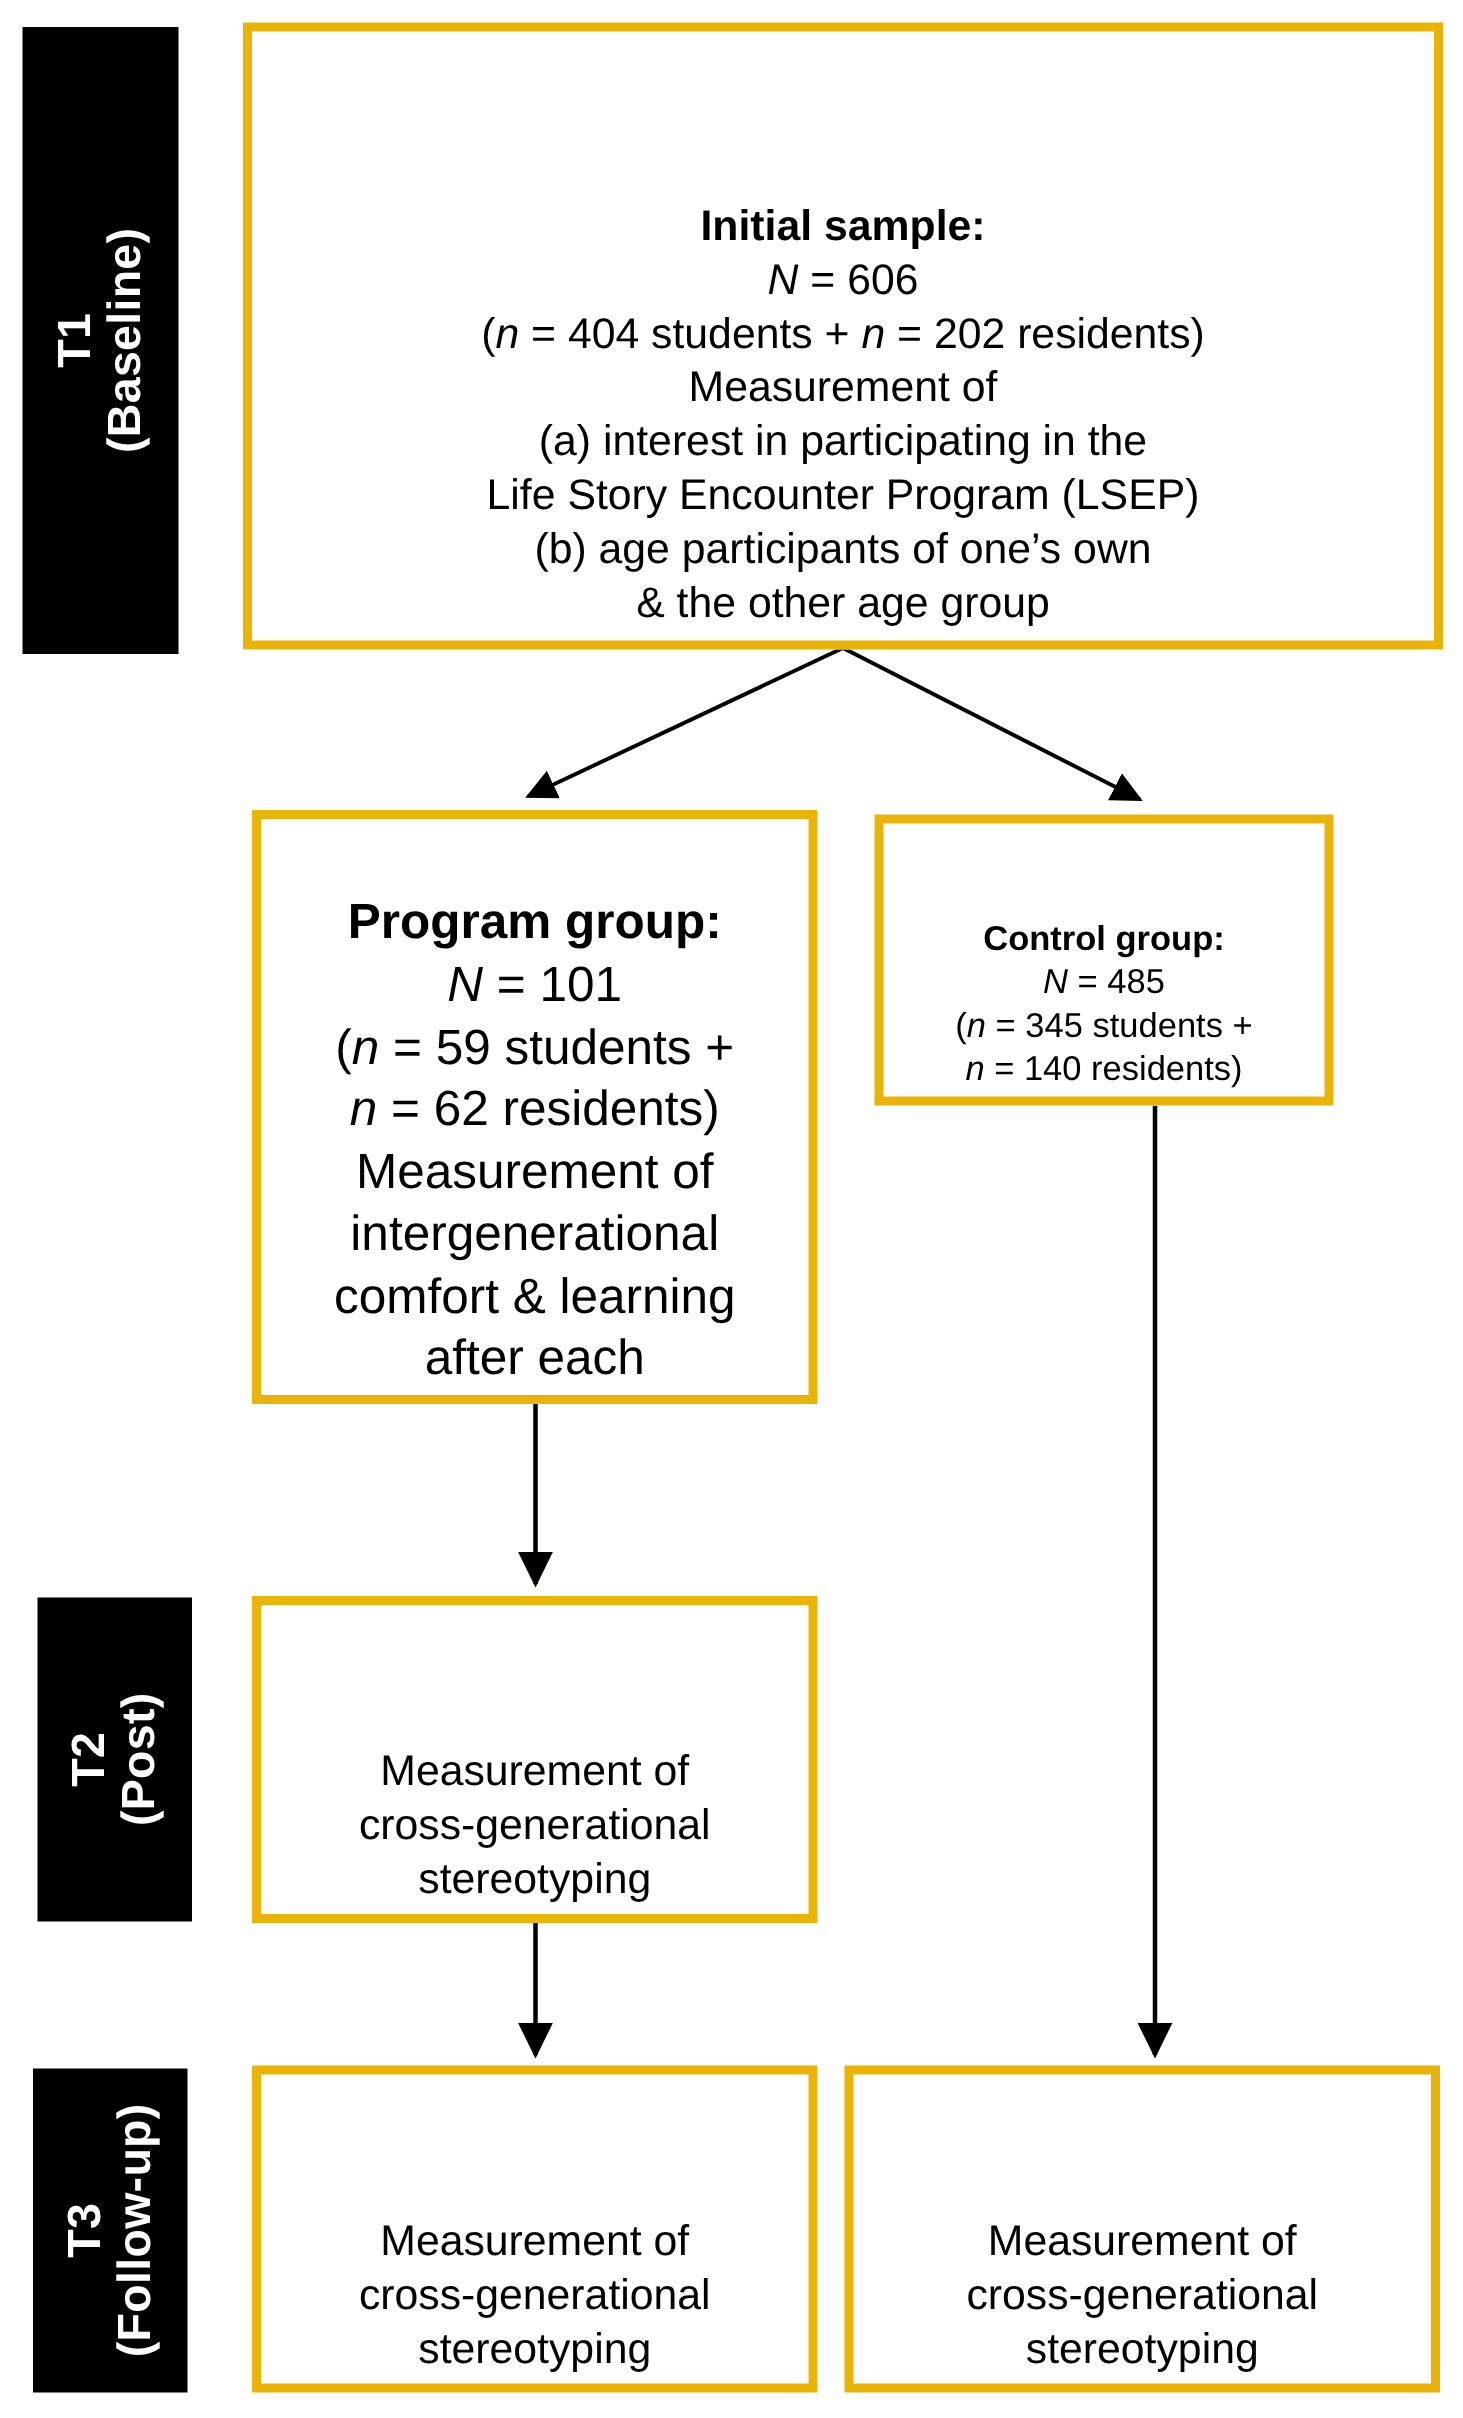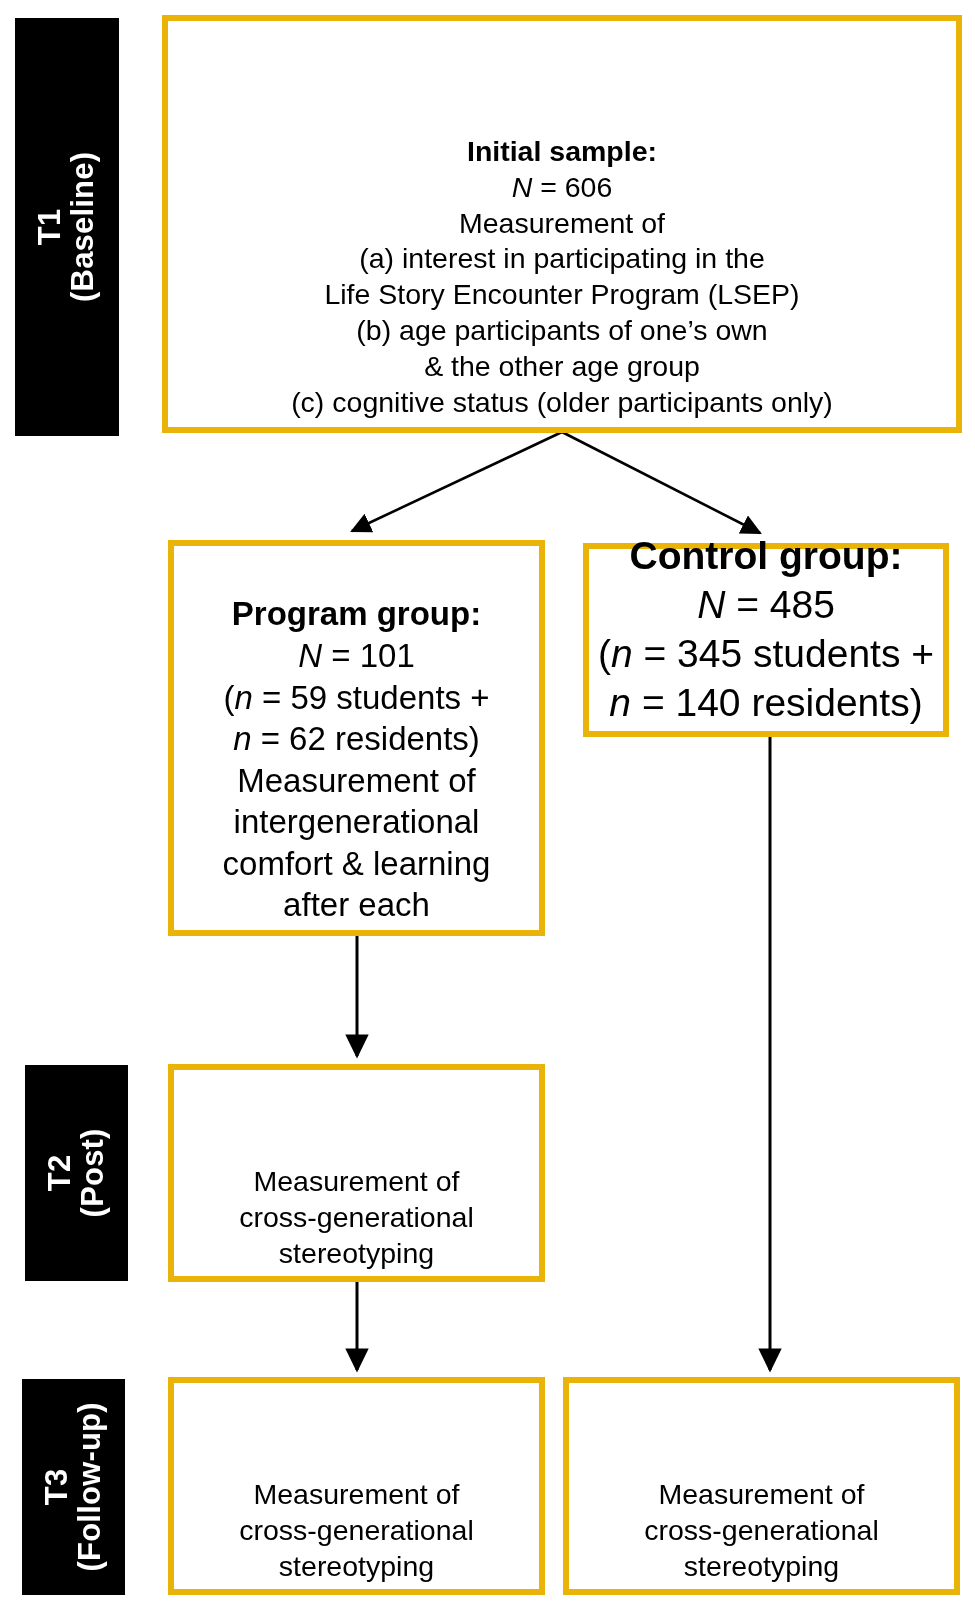--- a/index.html
+++ b/index.html
@@ -102,40 +102,40 @@
   <div class="timebar" style="left:15px; top:18px; width:104px; height:418px;">
     <div class="rot" style="font-size:31px;">
       <span class="l1">T1</span>
       <span class="l2">(Baseline)</span>
     </div>
   </div>
 
   <div class="box" style="left:162px; top:15px; width:800px; height:418px; font-size:28.5px; padding:6px 10px;">
     <span class="line bold">Initial sample:</span>
     <span class="line"><em class="ital">N</em><span>&nbsp;=&nbsp;606</span></span>
+    <span class="line"><span>(</span><em class="ital">n</em><span> = 404 students + </span><em class="ital">n</em><span> = 202 residents)</span></span>
     <span class="line">Measurement of</span>
     <span class="line">(a) interest in participating in the</span>
     <span class="line">Life Story Encounter Program (LSEP)</span>
     <span class="line">(b) age participants of one’s own</span>
     <span class="line">&amp; the other age group</span>
-    <span class="line">(c) cognitive status (older participants only)</span>
   </div>
 
   <div class="box" style="left:168px; top:540px; width:377px; height:396px; font-size:33px; padding:4px 8px;">
     <span class="line bold">Program group:</span>
     <span class="line"><em class="ital">N</em><span> = 101</span></span>
     <span class="line"><span>(</span><em class="ital">n</em><span> = 59 students +</span></span>
     <span class="line"><em class="ital">n</em><span> = 62 residents)</span></span>
     <span class="line">Measurement of</span>
     <span class="line">intergenerational</span>
     <span class="line">comfort &amp; learning</span>
     <span class="line">after each</span>
   </div>
 
-  <div class="box" style="left:583px; top:543px; width:366px; height:194px; font-size:39px; padding:4px 6px;">
+  <div class="box" style="left:583px; top:543px; width:306px; height:194px; font-size:23px; padding:4px 6px;">
     <span class="line bold">Control group:</span>
     <span class="line"><em class="ital">N</em><span> = 485</span></span>
     <span class="line"><span>(</span><em class="ital">n</em><span> = 345 students +</span></span>
     <span class="line"><em class="ital">n</em><span> = 140 residents)</span></span>
   </div>
 
   <div class="timebar" style="left:25px; top:1065px; width:103px; height:216px;">
     <div class="rot" style="font-size:31px;">
       <span class="l1">T2</span>
       <span class="l2">(Post)</span>

